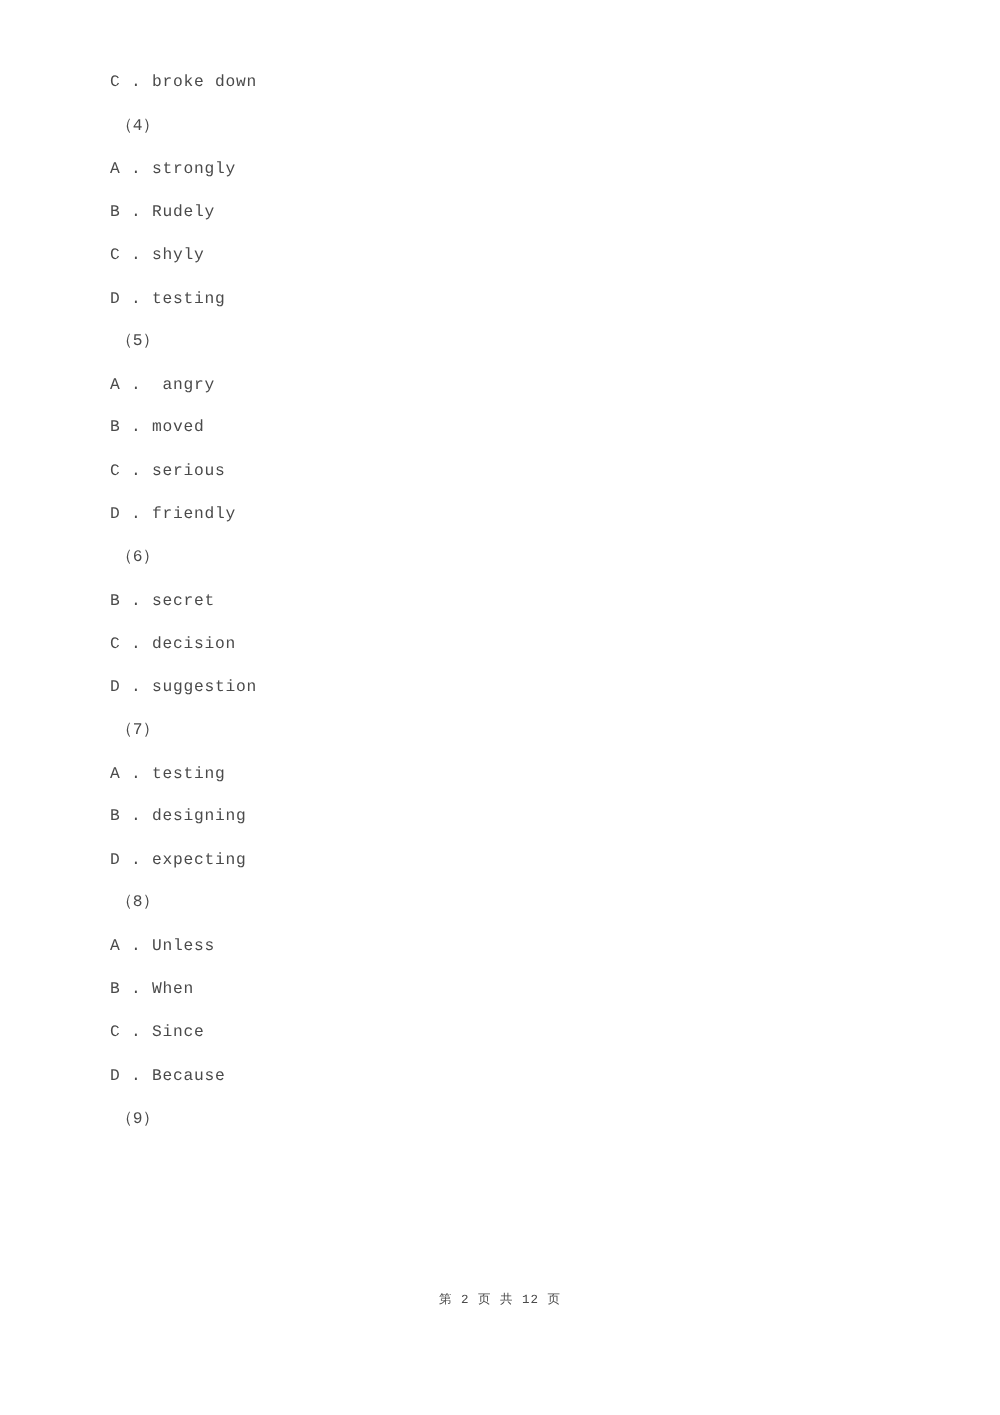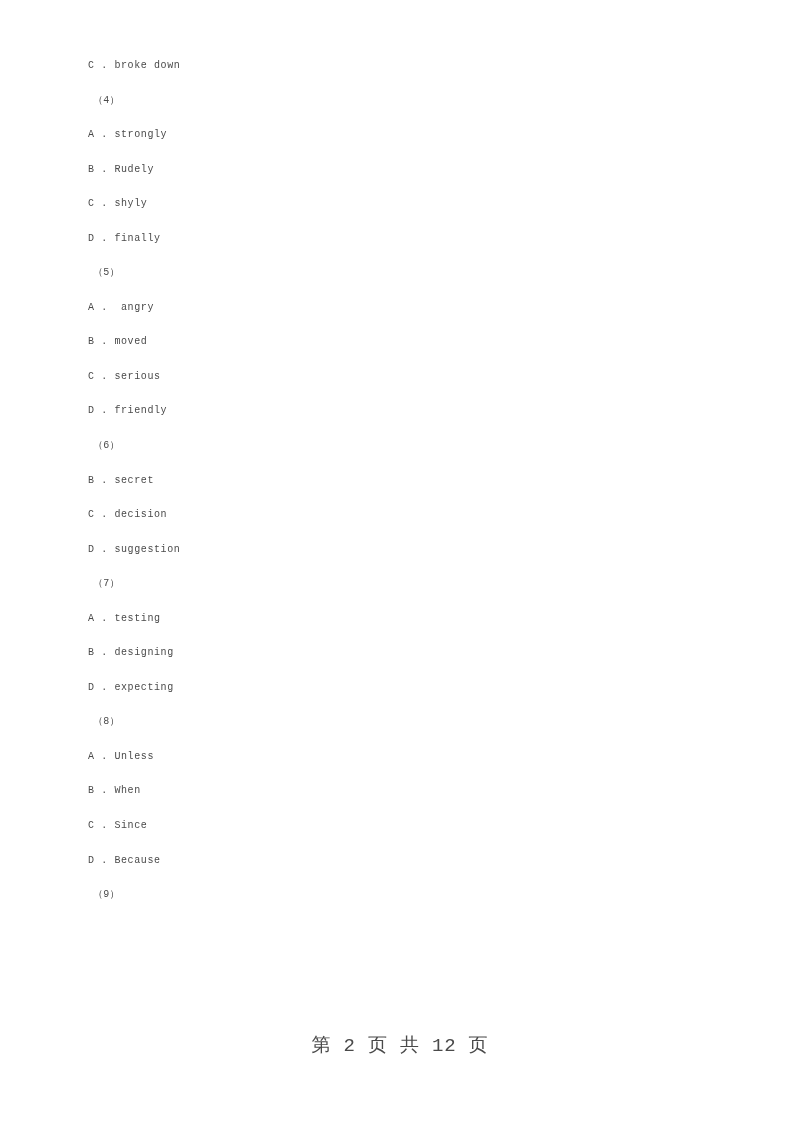--- a/index.html
+++ b/index.html
@@ -30,59 +30,59 @@
   .content {
     position: absolute;
     left: 88px;
     top: 49px;
     width: 620px;
   }
 
   .line {
     height: 34.55px;
     line-height: 34.55px;
-    font-size: 10px;
+    font-size: 13px;
     letter-spacing: 0.6px;
     white-space: pre;
     color: #4a4a4a;
   }
 
   .line.option {
     padding-left: 0px;
   }
 
   .line.qnum {
     padding-left: 5px;
     letter-spacing: 0.2px;
   }
 
   .footer {
     position: absolute;
     left: 0;
     top: 1032px;
     width: 800px;
     text-align: center;
-    font-size: 19px;
+    font-size: 10px;
     letter-spacing: 0.8px;
     color: #4a4a4a;
     white-space: pre;
     font-family: "Liberation Mono", "DejaVu Sans Mono", monospace;
   }
 </style>
 </head>
 <body>
 
 <div class="page">
   <div class="content">
       <div class="line option">C . broke down</div>
       <div class="line qnum">（4）</div>
       <div class="line option">A . strongly</div>
       <div class="line option">B . Rudely</div>
       <div class="line option">C . shyly</div>
-      <div class="line option">D . finally</div>
+      <div class="line option">D . testing</div>
       <div class="line qnum">（5）</div>
       <div class="line option">A .  angry</div>
       <div class="line option">B . moved</div>
       <div class="line option">C . serious</div>
       <div class="line option">D . friendly</div>
       <div class="line qnum">（6）</div>
       <div class="line option">B . secret</div>
       <div class="line option">C . decision</div>
       <div class="line option">D . suggestion</div>
       <div class="line qnum">（7）</div>

